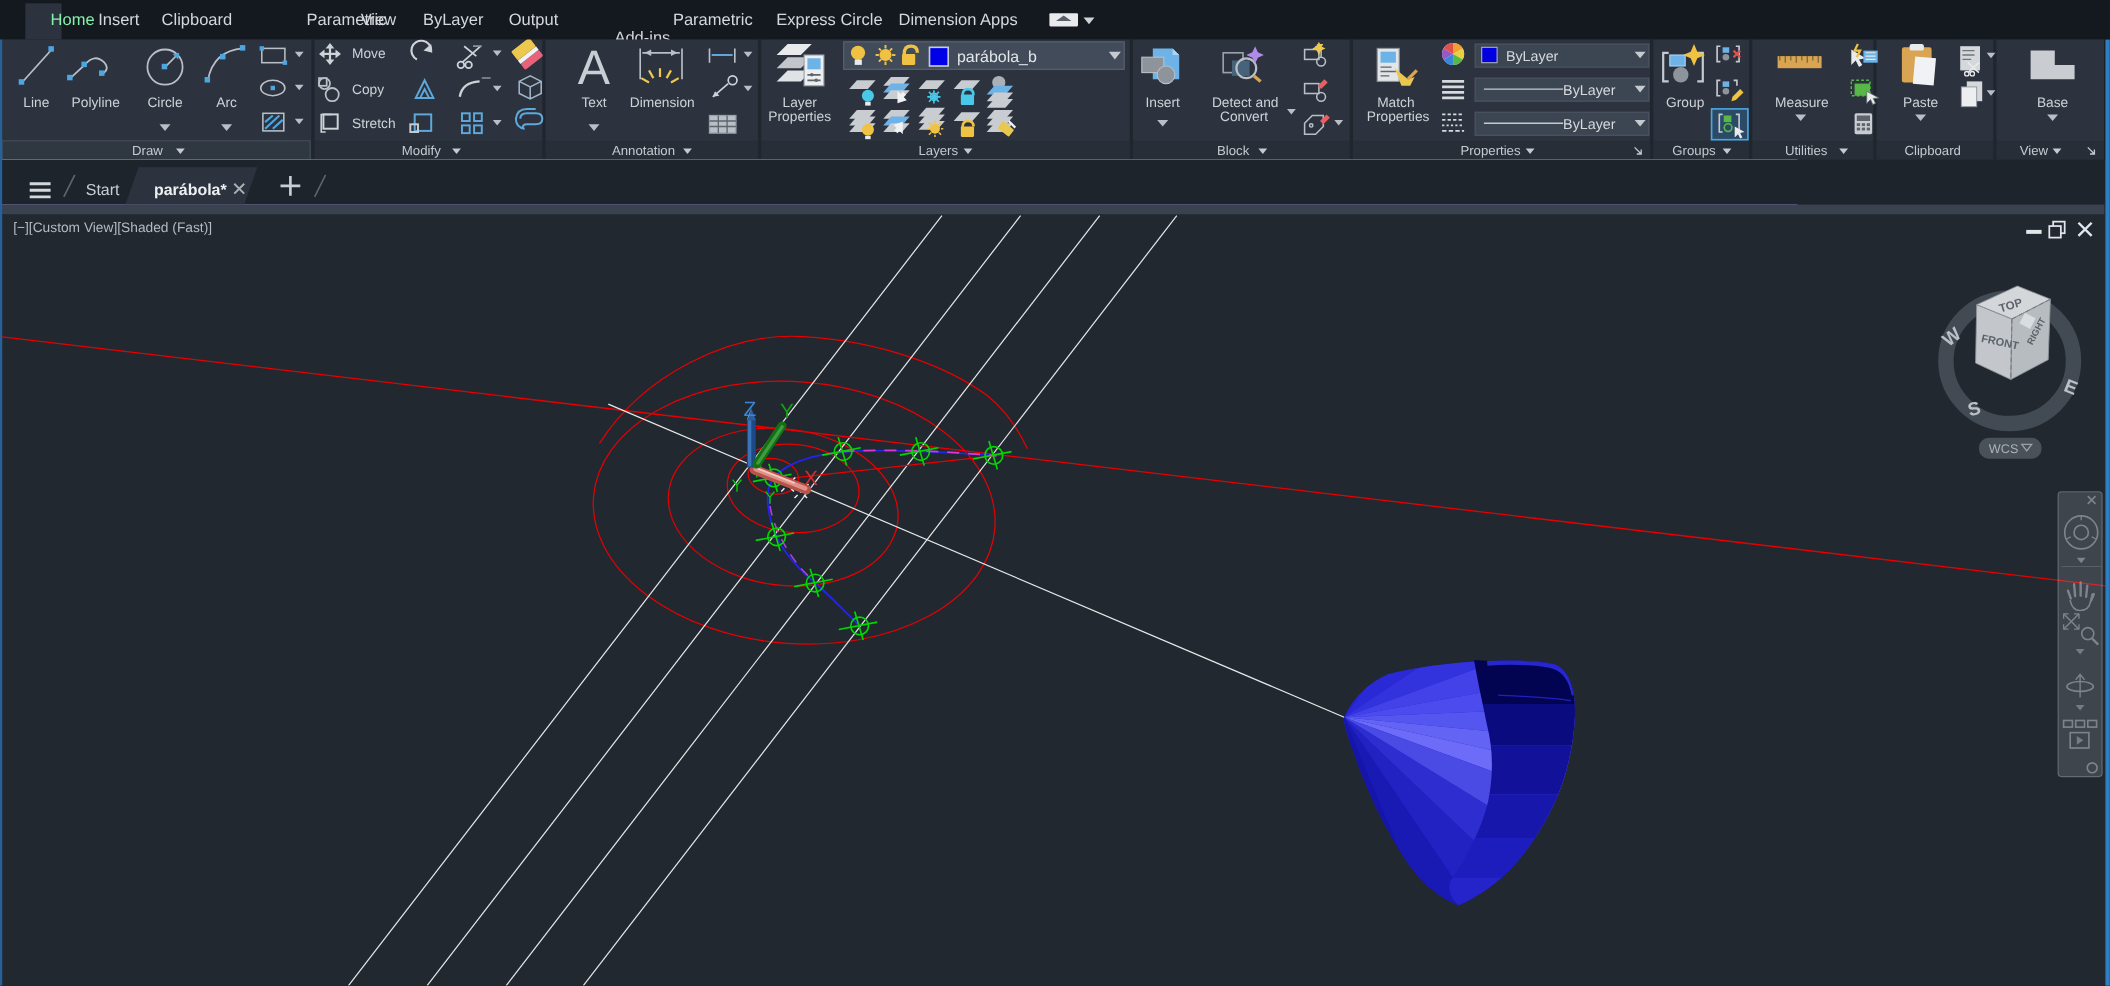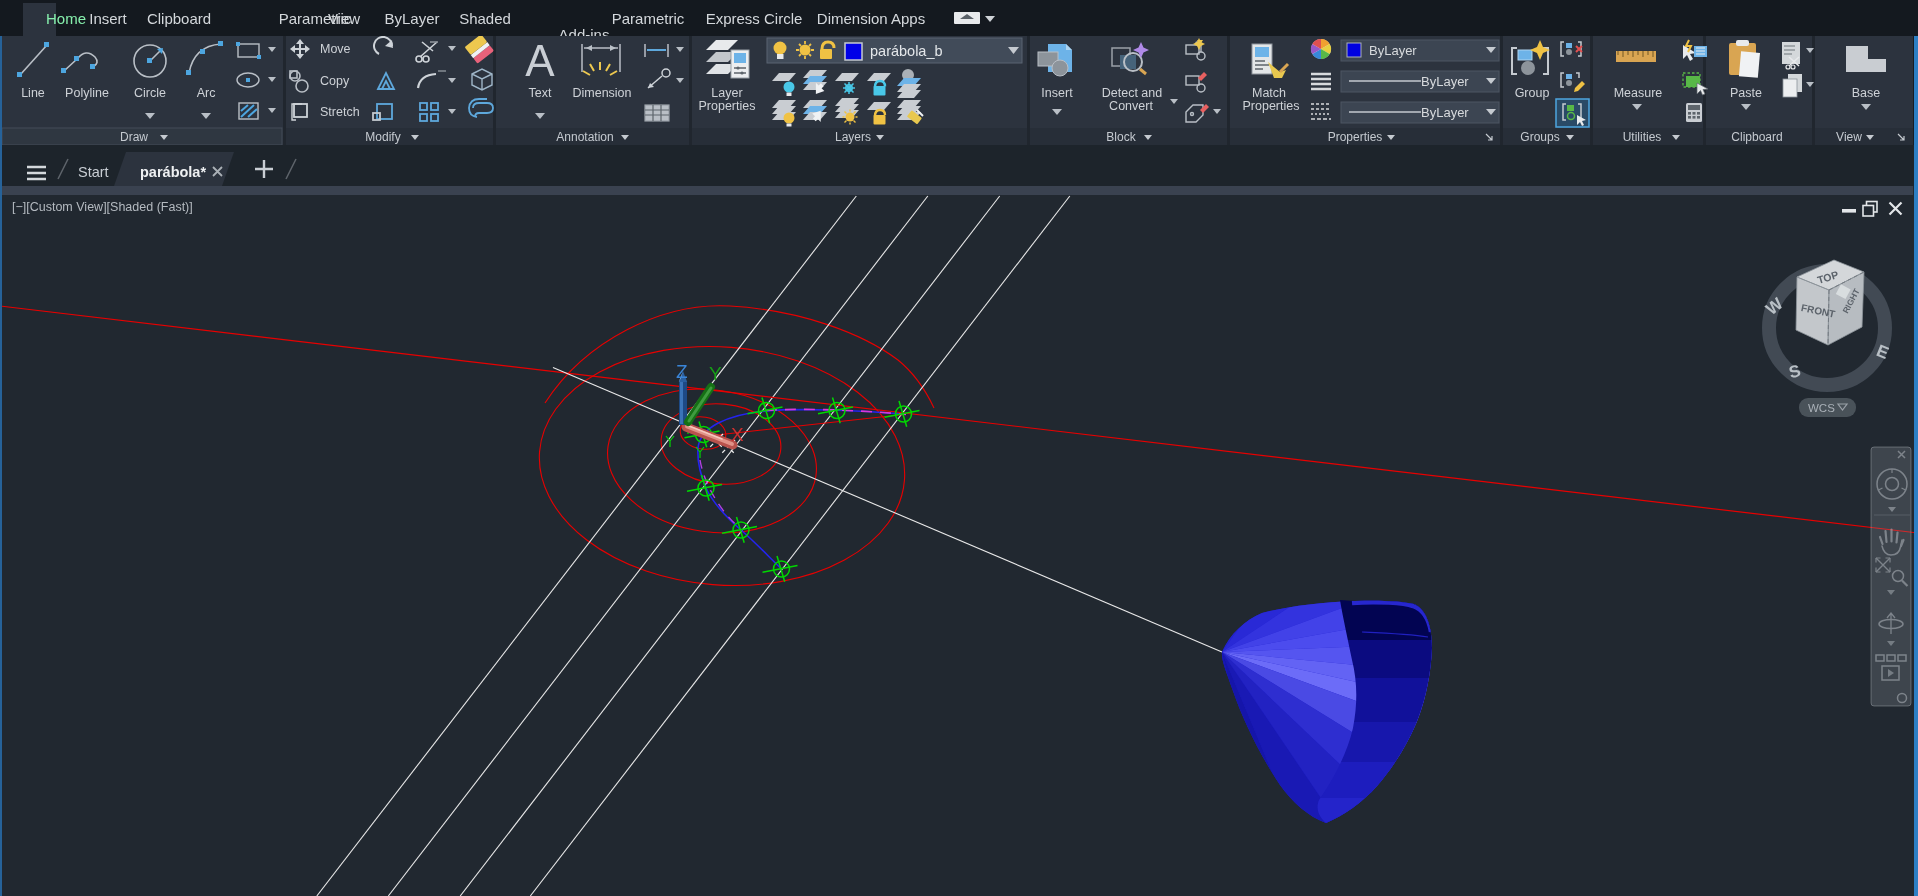--- a/index.html
+++ b/index.html
@@ -16,21 +16,21 @@
 </style>
 </head>
 <body>
 <div id="menubar">
 <div class="mtab" style="left:23px;width:33px;background:#2c333e;color:#86efac;padding-left:23px;">Home</div>
 <div class="mtab" style="left:83px;width:50px;">Insert</div>
 <div class="mtab" style="left:141px;width:76px;">Clipboard</div>
 <div class="mtab" style="left:226px;width:86px;margin-left:46px;">Parametric</div>
 <div class="mtab" style="left:321px;width:46px;">View</div>
 <div class="mtab" style="left:376px;width:72px;">ByLayer</div>
-<div class="mtab" style="left:457px;width:56px;">Shaded</div>
+<div class="mtab" style="left:457px;width:56px;">Output</div>
 <div class="mtab" style="left:552px;width:64px;margin-top:16px;">Add-ins</div>
 <div class="mtab" style="left:600px;width:96px;">Parametric</div>
 <div class="mtab" style="left:704px;width:100px;">Express Circle</div>
 <div class="mtab" style="left:814px;width:114px;">Dimension Apps</div>
 <svg style="position:absolute;left:952px;top:10px;" width="44" height="16">
 <rect x="2" y="2" width="26" height="12" rx="1" fill="#e8eaec"></rect>
 <path d="M8 9 L15 4 L22 9 Z" fill="#5a6168"></path>
 <path d="M33 6 L43 6 L38 12 Z" fill="#cfd3d7"></path>
 </svg>
 </div>

